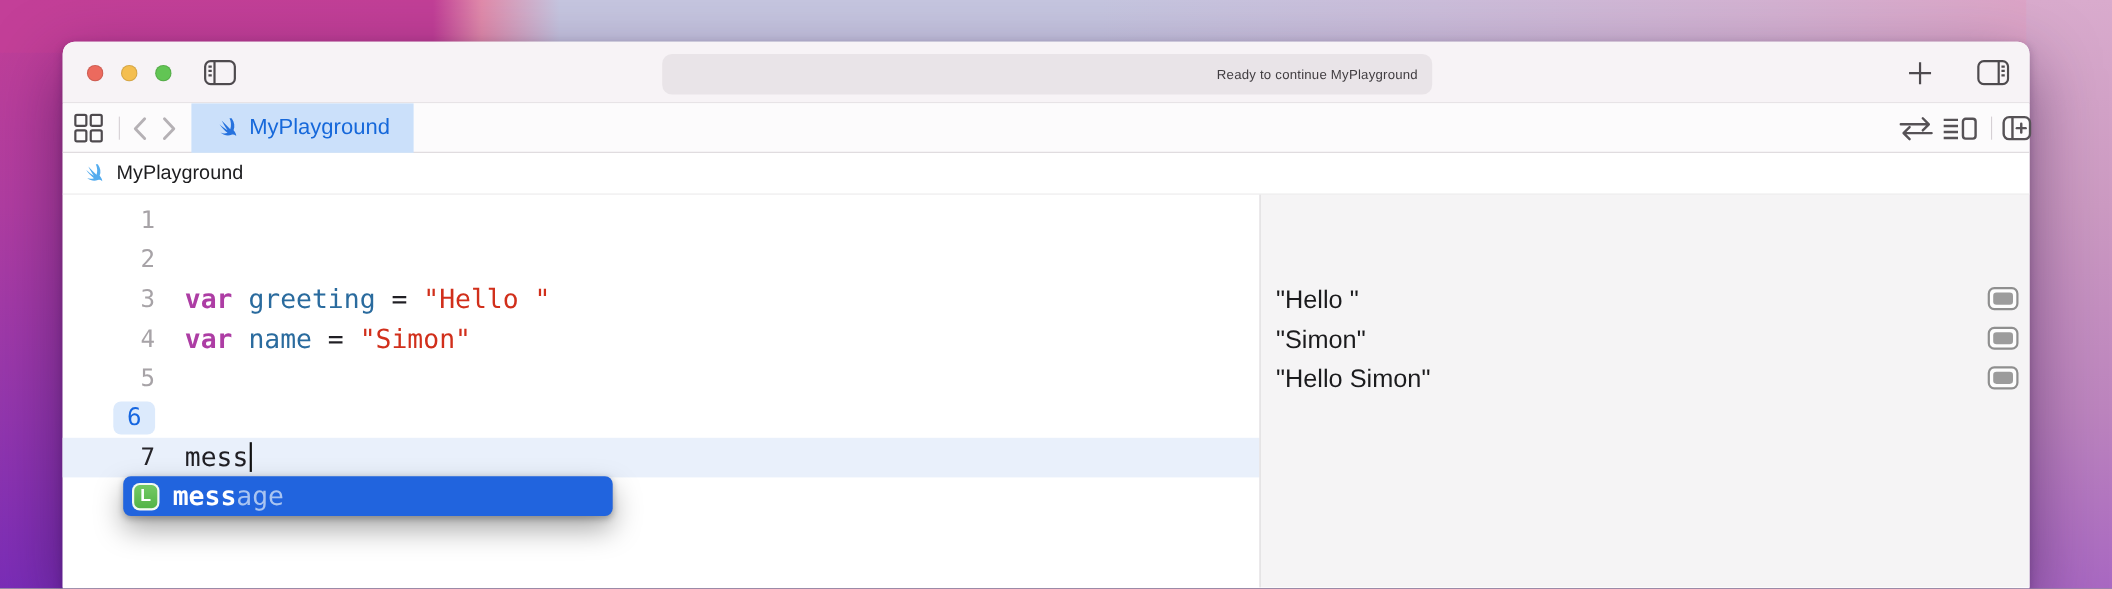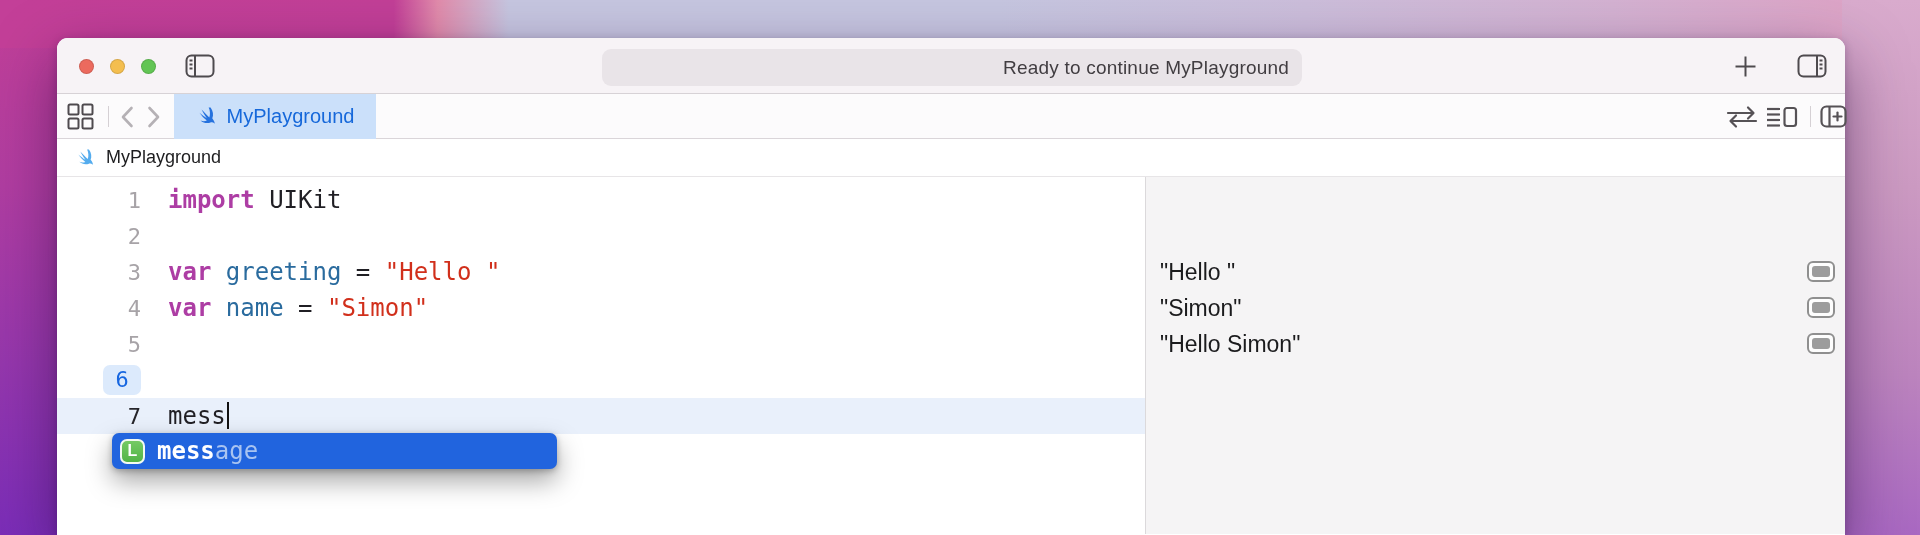--- a/index.html
+++ b/index.html
@@ -25,21 +25,21 @@
   .toolbar { position:relative; height:56px; background:#f7f3f6;
     border-bottom:1px solid #d7d2d6; border-radius:11px 11px 0 0; }
   .traffic { position:absolute; top:21px; width:15px; height:15px; border-radius:50%; }
   .t-red    { left:22px;  background:#ec6a5e; border:1px solid rgba(0,0,0,.12); }
   .t-yellow { left:53px;  background:#f4be4f; border:1px solid rgba(0,0,0,.12); }
   .t-green  { left:84px;  background:#62c554; border:1px solid rgba(0,0,0,.12); }
   .tb-icon { position:absolute; top:0; height:56px; display:flex; align-items:center; cursor:default; }
   .status-pill { position:absolute; left:545px; top:11px; width:700px; height:37px;
     background:#e9e4e8; border-radius:9px; display:flex; align-items:center;
     justify-content:flex-end; padding-right:13px; }
-  .status-pill span { font-size:19px; color:#413d41; letter-spacing:.2px; }
+  .status-pill span { font-size:12px; color:#413d41; letter-spacing:.2px; }
 
   
   .tabbar { position:relative; height:45px; background:#fcfbfc; border-bottom:1px solid #dad5d9; }
   .tab { position:absolute; left:117px; top:0; width:202px; height:45px; background:#cbe0fa;
     display:flex; align-items:center; justify-content:center; gap:8px; }
   .tab-label { font-size:20px; color:#1668da; }
   .vdiv { position:absolute; top:12px; width:1px; height:21px; background:#d5d0d4; }
 
   
   .jumpbar { position:relative; height:38px; background:#fff; border-bottom:1px solid #e7e5e7;
@@ -199,21 +199,20 @@
         </svg>
       </span>
       <span class="jump-label">MyPlayground</span>
     </div>
 
     <div class="content">
       <div class="editor">
         <div id="editor-rows">
             <div class="ed-row">
               <span class="gutter">1</span>
-              <span class="code"><span class="tk-keyword">import</span><span class="tk-plain"> UIKit</span></span>
             </div>
             <div class="ed-row">
               <span class="gutter">2</span>
               <span class="code"></span>
             </div>
             <div class="ed-row">
               <span class="gutter">3</span>
               <span class="code"><span class="tk-keyword">var</span><span class="tk-plain"> </span><span class="tk-decl">greeting</span><span class="tk-plain"> = </span><span class="tk-string">"Hello "</span></span>
             </div>
             <div class="ed-row">

